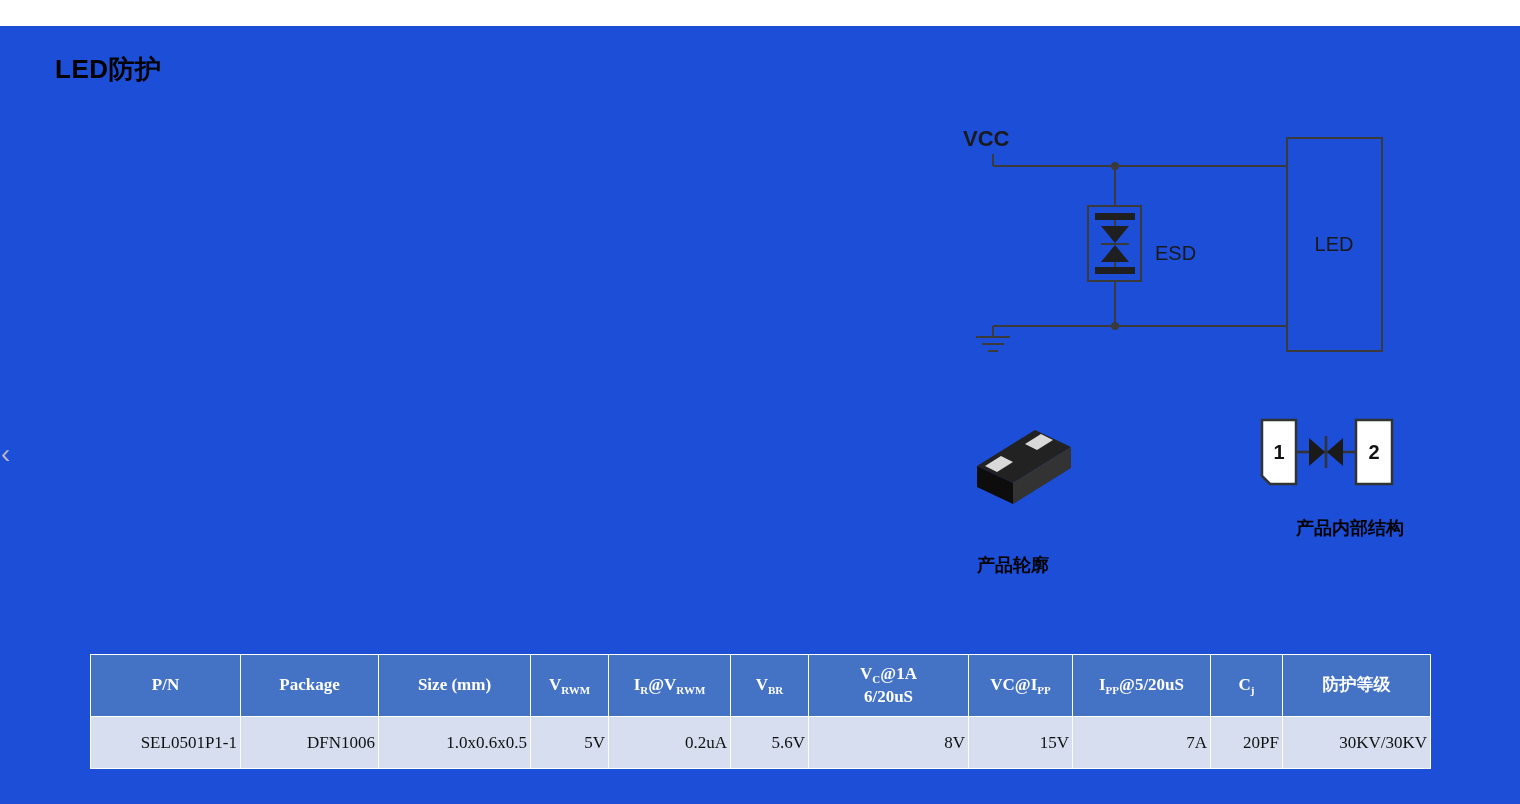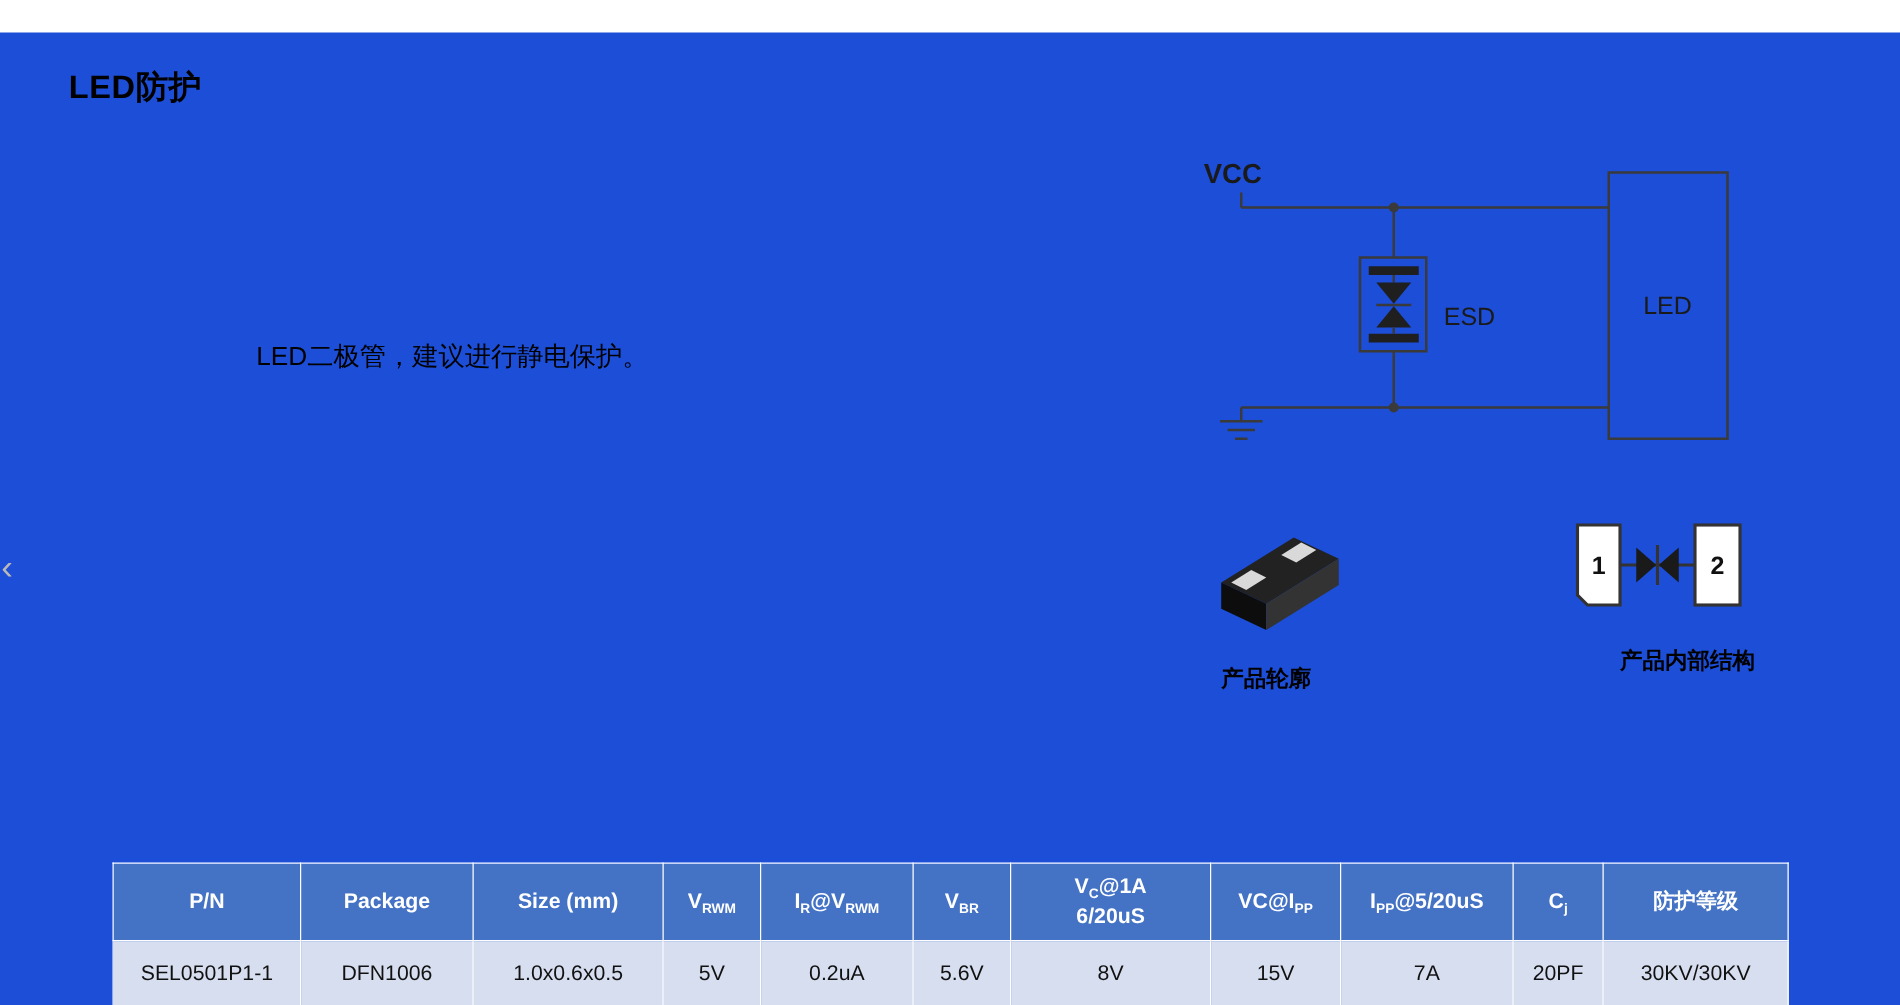--- a/index.html
+++ b/index.html
@@ -18,53 +18,52 @@
   .circuit { position:absolute; left:930px; top:88px; }
   .circuit line, .circuit .box { stroke:var(--diagram_line,#3a3a3a); stroke-width:2; fill:none; }
   .circuit .fill { fill:#1f1f1f; stroke:none; }
   .circuit circle { fill:var(--diagram_line,#3a3a3a); stroke:none; }
   .svg-label-bold { font-size:22px; font-weight:bold; fill:#1a1a1a; }
   .svg-label { font-size:20px; fill:#1a1a1a; }
 
   
   .chip { position:absolute; left:965px; top:388px; }
   .caption { position:absolute; font-size:18px; font-weight:bold; color:#000; }
-  .caption-outline { left:977px; top:505px; }
+  .caption-outline { left:977px; top:527px; }
   .caption-internal { left:1296px; top:490px; }
 
   
   .internal { position:absolute; left:1252px; top:386px; }
   .internal .ibox { fill:#ffffff; stroke:#333; stroke-width:2.5; }
   .internal line { stroke:#333; stroke-width:2.5; }
   .internal .ifill { fill:#1a1a1a; stroke:none; }
   .internal .pin-num { font-size:20px; font-weight:600; fill:#111; }
 
   
-  .spec-table-wrap { position:absolute; left:90px; top:664px; }
+  .spec-table-wrap { position:absolute; left:90px; top:628px;font-family:Liberation Serif, serif; }
   table { border-collapse:collapse; table-layout:fixed; width:1340px; }
   th {
     background:var(--table_header_bg,#4472C4); color:#ffffff; font-weight:bold;
     font-size:17px; border:1px solid #ffffff; text-align:center; vertical-align:middle;
     height:62px; padding:0 3px; line-height:1.35;
   }
   td {
     background:var(--table_row_bg,#D6DEEF); color:#111; font-size:17px;
-    border:1px solid #ffffff; text-align:center; vertical-align:middle; height:52px; padding:0 3px;
+    border:1px solid #ffffff; text-align:right; vertical-align:middle; height:52px; padding:0 3px;
   }
   th sub, td sub { font-size:11px; line-height:1; }
 </style>
 </head>
 <body>
 
 <div class="page">
 
   <div class="title">LED防护</div>
 
   <div class="desc">
-    <div>LED二极管，建议进行静电保护。</div>
   </div>
 
   <div class="edge-arrow">‹</div>
 
   <svg class="circuit" width="470" height="260" viewBox="0 0 470 260">
     <text x="33" y="32" class="svg-label-bold">VCC</text>
     <line x1="63" y1="40" x2="63" y2="52"></line>
     <line x1="63" y1="52" x2="357" y2="52"></line>
     <line x1="63" y1="212" x2="357" y2="212"></line>
     <line x1="185" y1="52" x2="185" y2="92"></line>

